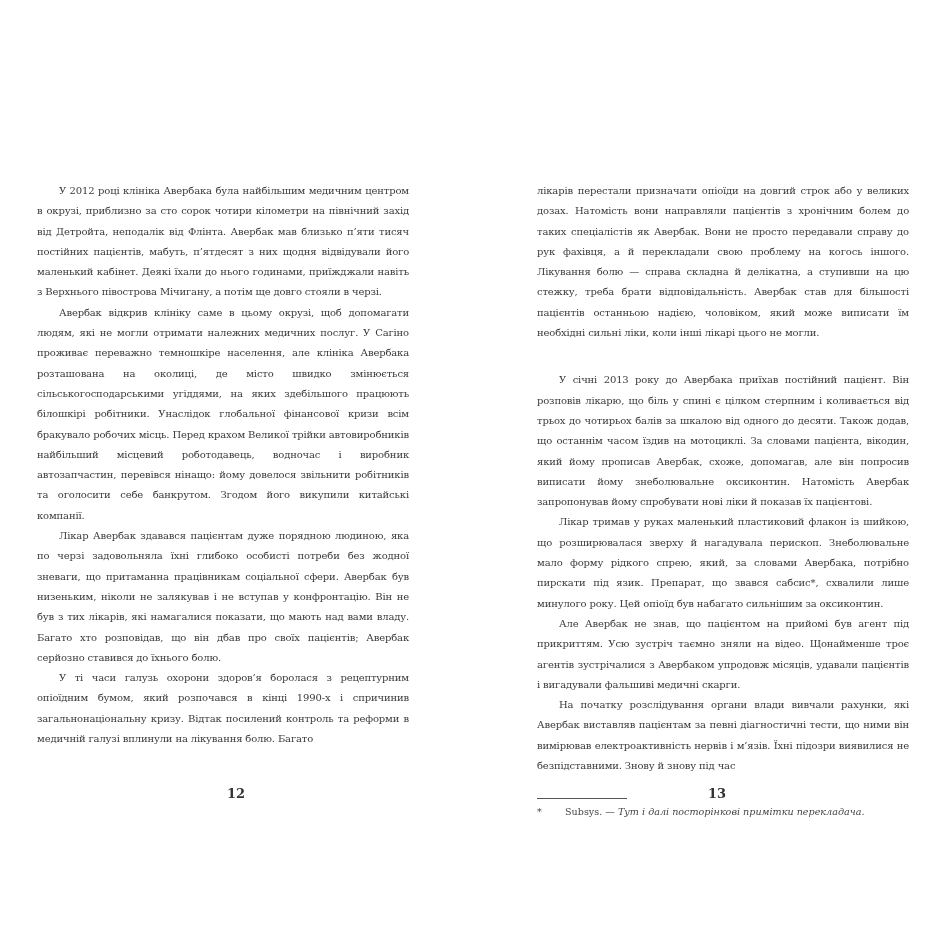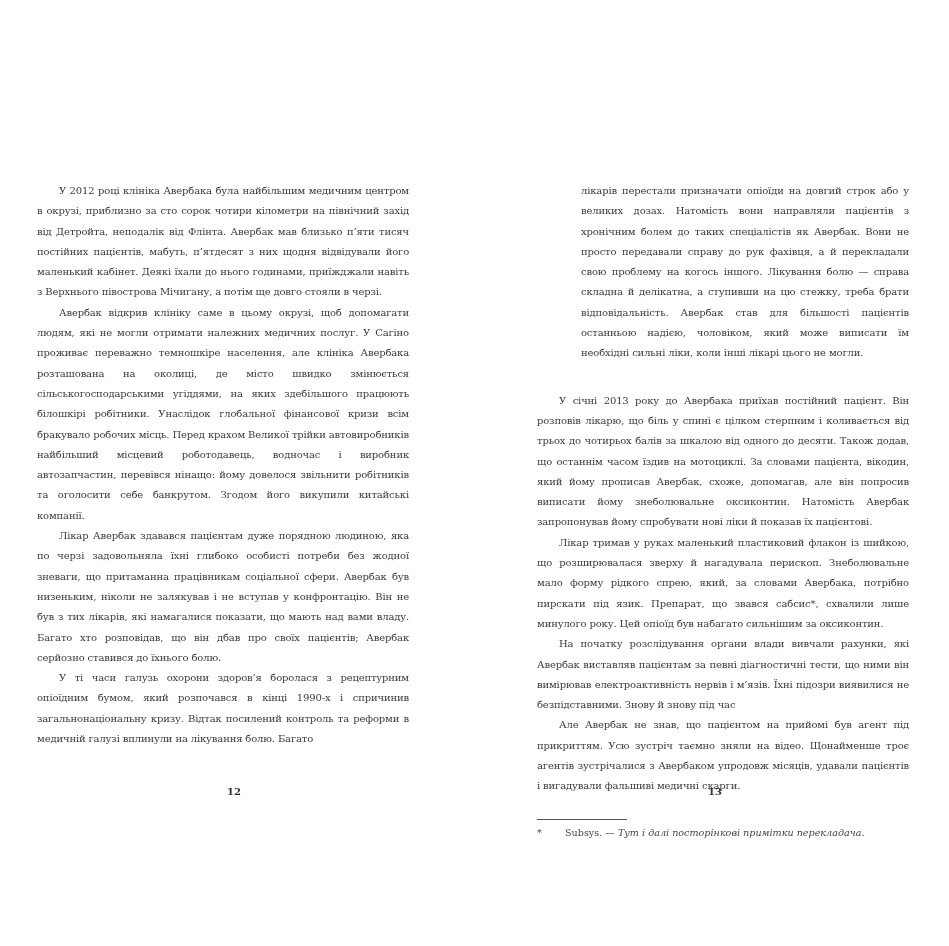--- a/index.html
+++ b/index.html
@@ -7,46 +7,46 @@
     width:949px; height:946px; background:#ffffff; position:relative; overflow:hidden;
     font-family:"DejaVu Serif", "Liberation Serif", serif; color:#3a3a3a;
   }
   .page { position:absolute; top:181px; width:372px; }
   .page.left { left:37px; }
   .page.right { left:537px; }
   .para {
     margin:0; font-size:10px; line-height:20.3px; text-align:justify;
     text-indent:22px; hyphens:manual; letter-spacing:-0.15px;
   }
-  .para.noindent { text-indent:0;margin-left:44px; }
+  .para.noindent { text-indent:0; }
   .para.gap { margin-top:27px; }
   .footnote-rule { width:90px; height:0; border-top:1px solid #555; margin-top:22px; }
   .footnote { font-size:9.6px; line-height:14px; margin-top:6px; display:flex; color:#444; }
   .footnote .mark { width:28px; }
   .footnote .em { font-style:italic; }
-  .pagenum { position:absolute; top:786px; font-size:10px; color:#333; font-weight:bold; }
+  .pagenum { position:absolute; top:786px; font-size:13px; color:#333; font-weight:bold; }
   .pagenum.left { left:227px; }
   .pagenum.right { left:708px; }
 </style>
 </head>
 <body>
 
 <div class="page left">
   <p class="para noindent-first">У 2012 році клініка Авербака була найбільшим медичним центром в окрузі, приблизно за сто сорок чотири кілометри на північний захід від Детройта, неподалік від Флінта. Авербак мав близько п’яти тисяч постійних пацієнтів, мабуть, п’ятдесят з них щодня відвідували його маленький кабінет. Деякі їхали до нього годинами, приїжджали навіть з Верхнього півострова Мічигану, а потім ще довго стояли в черзі.</p>
   <p class="para">Авербак відкрив клініку саме в цьому окрузі, щоб допомагати людям, які не могли отримати належних медичних послуг. У Сагіно проживає переважно темношкіре населення, але клініка Авербака розташована на околиці, де місто швидко змінюється сільськогосподарськими угіддями, на яких здебільшого працюють білошкірі робітники. Унаслідок глобальної фінансової кризи всім бракувало робочих місць. Перед крахом Великої трійки автовиробників найбільший місцевий роботодавець, водночас і виробник автозапчастин, перевівся нінащо: йому довелося звільнити робітників та оголосити себе банкрутом. Згодом його викупили китайські компанії.</p>
   <p class="para">Лікар Авербак здавався пацієнтам дуже порядною людиною, яка по черзі задовольняла їхні глибоко особисті потреби без жодної зневаги, що притаманна працівникам соціальної сфери. Авербак був низеньким, ніколи не залякував і не вступав у конфронтацію. Він не був з тих лікарів, які намагалися показати, що мають над вами владу. Багато хто розповідав, що він дбав про своїх пацієнтів; Авербак серйозно ставився до їхнього болю.</p>
   <p class="para">У ті часи галузь охорони здоров’я боролася з рецептурним опіоїдним бумом, який розпочався в кінці 1990-х і спричинив загальнонаціональну кризу. Відтак посилений контроль та реформи в медичній галузі вплинули на лікування болю. Багато</p>
 </div>
 
 <div class="page right">
   <p class="para noindent">лікарів перестали призначати опіоїди на довгий строк або у великих дозах. Натомість вони направляли пацієнтів з хронічним болем до таких спеціалістів як Авербак. Вони не просто передавали справу до рук фахівця, а й перекладали свою проблему на когось іншого. Лікування болю — справа складна й делікатна, а ступивши на цю стежку, треба брати відповідальність. Авербак став для більшості пацієнтів останньою надією, чоловіком, який може виписати їм необхідні сильні ліки, коли інші лікарі цього не могли.</p>
   <p class="para gap">У січні 2013 року до Авербака приїхав постійний пацієнт. Він розповів лікарю, що біль у спині є цілком стерпним і коливається від трьох до чотирьох балів за шкалою від одного до десяти. Також додав, що останнім часом їздив на мотоциклі. За словами пацієнта, вікодин, який йому прописав Авербак, схоже, допомагав, але він попросив виписати йому знеболювальне оксиконтин. Натомість Авербак запропонував йому спробувати нові ліки й показав їх пацієнтові.</p>
   <p class="para">Лікар тримав у руках маленький пластиковий флакон із шийкою, що розширювалася зверху й нагадувала перископ. Знеболювальне мало форму рідкого спрею, який, за словами Авербака, потрібно пирскати під язик. Препарат, що звався сабсис*, схвалили лише минулого року. Цей опіоїд був набагато сильнішим за оксиконтин.</p>
+  <p class="para">Але Авербак не знав, що пацієнтом на прийомі був агент під прикриттям. Усю зустріч таємно зняли на відео. Щонайменше троє агентів зустрічалися з Авербаком упродовж місяців, удавали пацієнтів і вигадували фальшиві медичні скарги.</p>
   <p class="para">На початку розслідування органи влади вивчали рахунки, які Авербак виставляв пацієнтам за певні діагностичні тести, що ними він вимірював електроактивність нервів і м’язів. Їхні підозри виявилися не безпідставними. Знову й знову під час</p>
-  <p class="para">Але Авербак не знав, що пацієнтом на прийомі був агент під прикриттям. Усю зустріч таємно зняли на відео. Щонайменше троє агентів зустрічалися з Авербаком упродовж місяців, удавали пацієнтів і вигадували фальшиві медичні скарги.</p>
   <div class="footnote-rule"></div>
   <div class="footnote">
     <span class="mark">*</span>
     <span>
       <span>Subsys. — </span><span class="em">Тут і далі посторінкові примітки перекладача.</span>
     </span>
   </div>
 </div>
 
 <div class="pagenum left">12</div>

